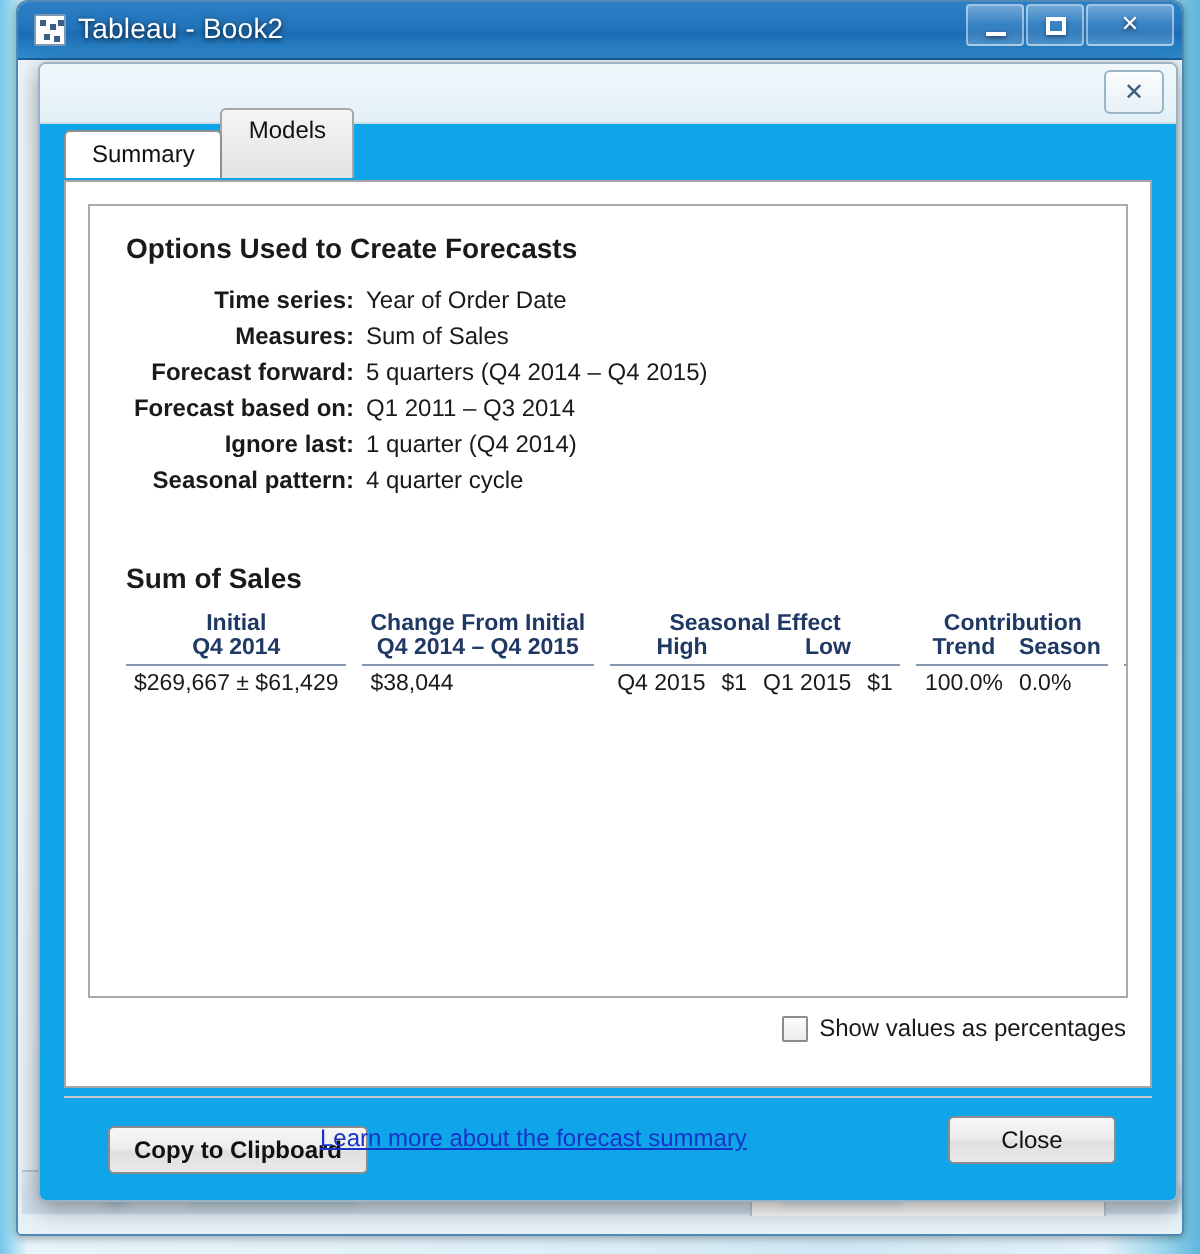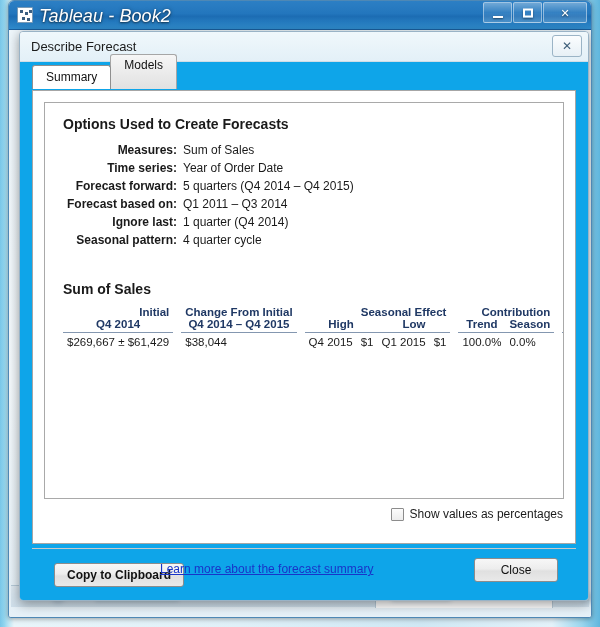--- a/index.html
+++ b/index.html
@@ -54,26 +54,25 @@
     position: absolute; width: 3px; height: 3px; background: #3b5f82;
   }
   #app-icon .d1 { left: 2px; top: 2px; }
   #app-icon .d2 { left: 7px; top: 4px; }
   #app-icon .d3 { left: 11px; top: 2px; }
   #app-icon .d4 { left: 4px; top: 9px; }
   #app-icon .d5 { left: 9px; top: 10px; }
 
   #app-title {
     position: absolute; left: 30px; top: 5px;
-    font-size: 18px;
+    font-size: 14px;
     color: #ffffff;
     text-shadow: 0 1px 2px rgba(0,0,0,.55), 0 0 4px rgba(0,0,0,.35);
     letter-spacing: .1px;
     white-space: nowrap;
-    font-style: italic;
   }
 
   #win-controls {
     position: absolute; right: 4px; top: 1px;
     display: flex;
     height: 22px;
   }
   .win-btn {
     width: 29px; height: 21px;
     margin-left: 1px;
@@ -277,21 +276,20 @@
   table.stats th {
     font-weight: bold;
     color: #1f3864;
     font-size: 11.5px;
     padding: 0 4px 1px 4px;
     text-align: center;
     white-space: nowrap;
   }
   table.stats th.grp {
     padding-bottom: 0;
-    text-align: right;
   }
   table.stats th.under {
     border-bottom: 1px solid #8497b0;
     padding-bottom: 2px;
   }
   table.stats td {
     text-align: left;
     padding: 3px 4px 0 4px;
     white-space: nowrap;
     color: #1a1a1a;
@@ -401,46 +399,45 @@
         <div class="ghost" style="left:84px;  top:8px;  width:84px; height:8px;"></div>
         <div class="ghost" style="left:380px; top:8px;  width:60px; height:8px;"></div>
         <div class="ghost" style="left:570px; top:7px;  width:22px; height:10px;"></div>
 
       </div>
     </div>
 
     <div id="dialog">
 
       <div id="dlg-titlebar">
-        <div id="dlg-title">Describe Forecast</div>
         <div id="dlg-close">✕</div>
       </div>
 
       <div id="dlg-content">
 
         <div id="tabstrip">
           <div class="tab active">Summary</div>
           <div class="tab">Models</div>
         </div>
 
         <div id="tabpage">
 
           <div id="inner-panel">
 
             <div class="section-title" id="opt-title">Options Used to Create Forecasts</div>
 
             <table id="opt-table">
               <tbody>
                   <tr>
+                <td class="lab">Time series:</td>
+                <td class="val">Year of Order Date</td>
+              </tr>
+              <tr>
                 <td class="lab">Measures:</td>
                 <td class="val">Sum of Sales</td>
-              </tr>
-              <tr>
-                <td class="lab">Time series:</td>
-                <td class="val">Year of Order Date</td>
               </tr>
               <tr>
                 <td class="lab">Forecast forward:</td>
                 <td class="val">5 quarters (Q4 2014 – Q4 2015)</td>
               </tr>
               <tr>
                 <td class="lab">Forecast based on:</td>
                 <td class="val">Q1 2011 – Q3 2014</td>
               </tr>
               <tr>

